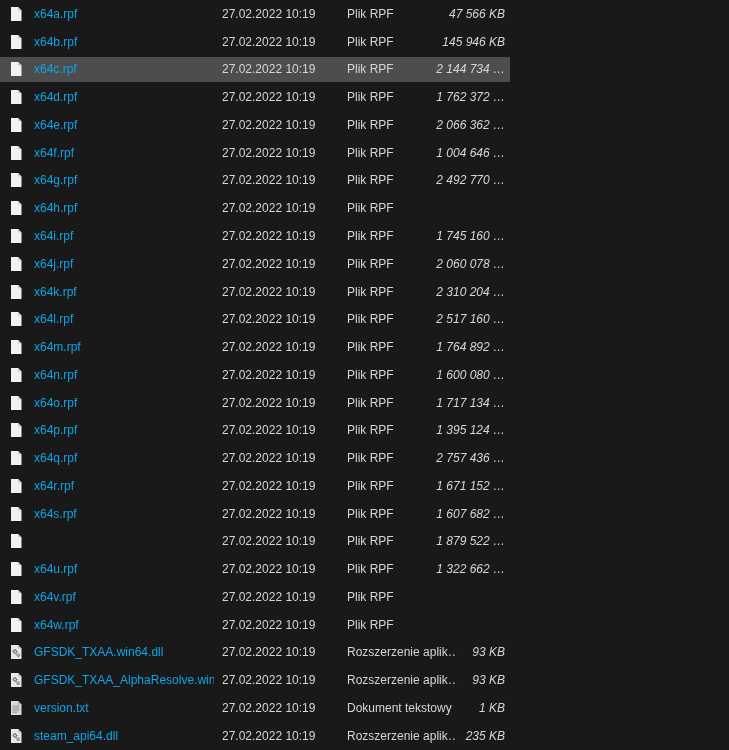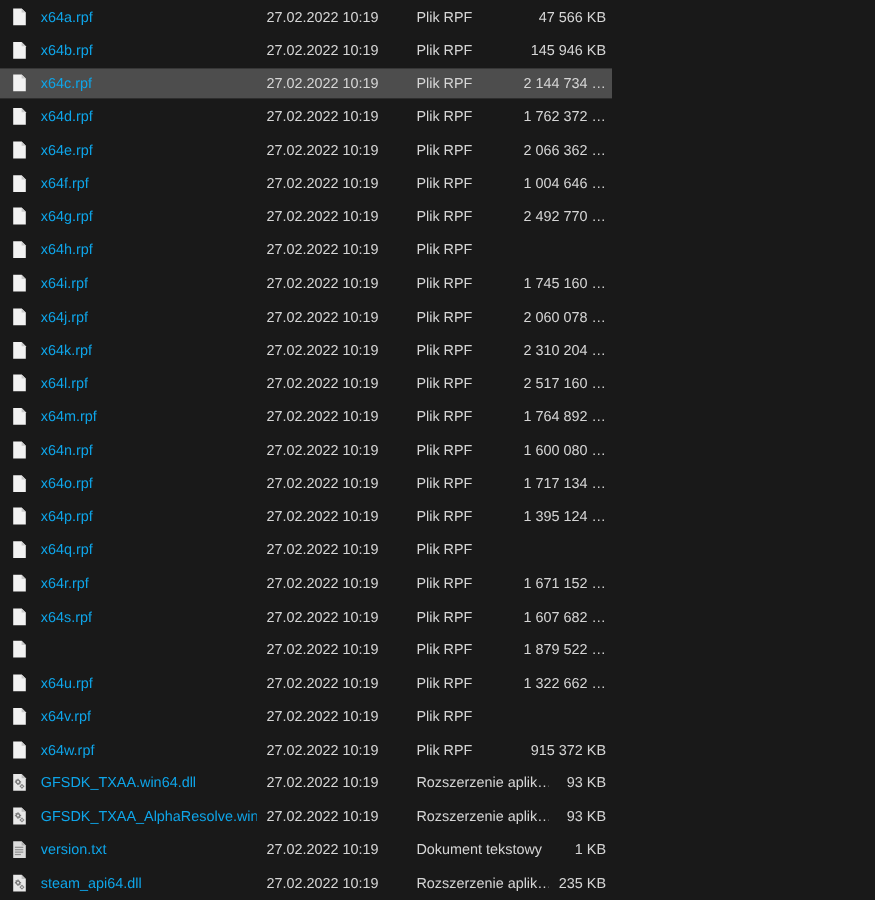--- a/index.html
+++ b/index.html
@@ -46,21 +46,21 @@
     display: flex;
     align-items: center;
     font-size: 12px;
     color: #d6d6d6;
     white-space: nowrap;
     overflow: hidden;
   }
   .cell.name { left: 34px; width: 180px; color: #0ea5e9; }
   .cell.date { left: 222px; width: 120px; text-align: center; }
   .cell.type { left: 347px; width: 110px; }
-  .cell.size { left: 381px; width: 124px; justify-content: flex-end; text-align: right; }
+  .cell.size { left: 381px; width: 124px; justify-content: flex-end; text-align: right; font-style: italic; }
 </style>
 </head>
 <body>
 
 <div class="file-list">
     <div class="row t-file">
 
     <span class="icon icon-file">
       <svg viewBox="0 0 16 16">
         <path d="M3 1 h7 l3.5 3.5 V15 H3 Z" fill="#f2f2f2"></path>
@@ -287,20 +287,21 @@
     <span class="icon icon-file">
       <svg viewBox="0 0 16 16">
         <path d="M3 1 h7 l3.5 3.5 V15 H3 Z" fill="#f2f2f2"></path>
         <path d="M10 1 l3.5 3.5 H10 Z" fill="#c9c9c9"></path>
       </svg>
     </span>
 
     <span class="cell name">x64q.rpf</span>
     <span class="cell date">27.02.2022 10:19</span>
     <span class="cell type">Plik RPF</span>
+    <span class="cell size">2 757 436 …</span>
   </div>
     <div class="row t-file">
 
     <span class="icon icon-file">
       <svg viewBox="0 0 16 16">
         <path d="M3 1 h7 l3.5 3.5 V15 H3 Z" fill="#f2f2f2"></path>
         <path d="M10 1 l3.5 3.5 H10 Z" fill="#c9c9c9"></path>
       </svg>
     </span>
 
@@ -368,21 +369,20 @@
     <span class="icon icon-file">
       <svg viewBox="0 0 16 16">
         <path d="M3 1 h7 l3.5 3.5 V15 H3 Z" fill="#f2f2f2"></path>
         <path d="M10 1 l3.5 3.5 H10 Z" fill="#c9c9c9"></path>
       </svg>
     </span>
 
     <span class="cell name">x64w.rpf</span>
     <span class="cell date">27.02.2022 10:19</span>
     <span class="cell type">Plik RPF</span>
-    <span class="cell size">915 372 KB</span>
   </div>
     <div class="row t-dll">
 
     <span class="icon icon-dll">
       <svg viewBox="0 0 16 16">
         <path d="M3 1 h7 l3.5 3.5 V15 H3 Z" fill="#e8e8e8"></path>
         <path d="M10 1 l3.5 3.5 H10 Z" fill="#bdbdbd"></path>
         <g fill="#7d7d7d">
           <circle cx="7" cy="7.6" r="2"></circle>
           <rect x="6.4" y="5" width="1.2" height="5.2"></rect>

